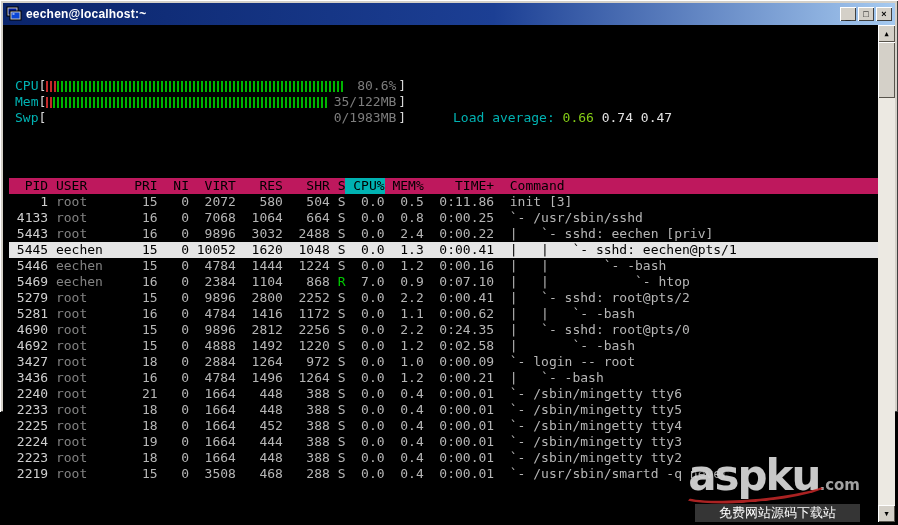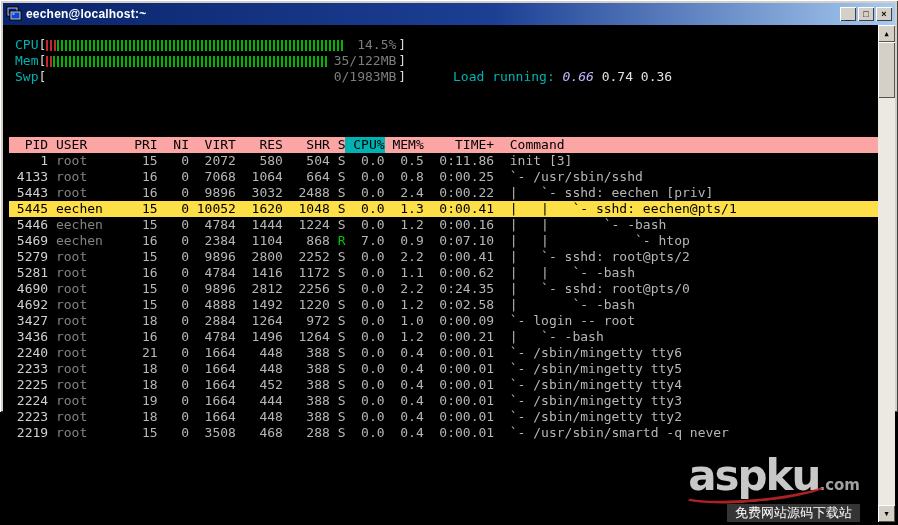--- a/index.html
+++ b/index.html
@@ -20,66 +20,66 @@
              box-shadow: inset 1px 1px 0 #fff, inset -1px -1px 0 #404040;
              display:flex; align-items:center; justify-content:center;
              font-family:"Liberation Sans",sans-serif; font-weight:bold;
              font-size:9px; color:#000; line-height:1; cursor:default; }
   .win-btn.min span { transform:translateY(3px); }
 
   
   .client { display:flex; height:497px; }
   .terminal { position:relative; flex:1; background:#000; color:#b6b6b6;
               font-size:13px; line-height:16px; overflow:hidden;
-              display:flex; flex-direction:column; padding-left:6px; }
+              display:flex; flex-direction:column; padding-left:6px;justify-content:center; }
 
   
   .top-section { display:flex; margin-top:12px; margin-bottom:20px; }
   .meters { width:444px; padding-left:6px; }
   .meter-row { height:16px; white-space:nowrap; }
   .m-label { color:#00b2b2; display:inline-block; width:3ch; }
   .m-br { color:#d8d8d8; }
   .m-track { display:inline-block; position:relative; width:352px; height:16px;
              vertical-align:top; }
   .m-fill { display:inline-block; height:11px; margin-top:3px; vertical-align:top;
             background:repeating-linear-gradient(90deg, currentColor 0 2px, transparent 2px 4px); }
   .m-fill.red { color:#c22a2a; }
   .m-fill.green { color:#00b400; }
   .m-val { position:absolute; right:2px; top:0; color:#7d7d7d; background:#000; padding-left:5px; }
   .stats { white-space:pre; }
   .stats div { height:16px; }
   .lbl { color:#00b2b2; }
   .val { color:#e2e2e2; }
-  .val-dim { color:#c4b5fd;font-style:italic; }
+  .val-dim { color:#84cc16; }
   .val-grn { color:#00c000; }
 
   
   .c { display:inline-block; white-space:pre; vertical-align:top; }
   .pid  { width:5ch; text-align:right; color:#cfcfcf; }
   .user { width:9ch; margin-left:1ch; text-align:left; }
   .pri  { width:4ch; text-align:right; }
   .ni   { width:4ch; text-align:right; }
   .virt { width:6ch; text-align:right; }
   .res  { width:6ch; text-align:right; }
   .shr  { width:6ch; text-align:right; }
   .s    { width:2ch; text-align:right; }
   .cpu  { width:5ch; text-align:right; }
   .mem  { width:5ch; text-align:right; }
   .time { width:9ch; text-align:right; }
   .cmd  { margin-left:2ch; text-align:left; }
 
-  .header-row { height:16px; background:#fca5a5; color:#000; white-space:nowrap; }
+  .header-row { height:16px; background:#be185d; color:#000; white-space:nowrap; }
   .header-row .c { color:#000; }
   .header-row .sorted { background:#00b2b2; }
 
   .rows { white-space:nowrap; }
   .prow { height:16px; }
   .prow .dim { color:#828282; }
   .prow .grn { color:#00c800; }
-  .prow.sel { background:#fde047; }
+  .prow.sel { background:#e5e5e5; }
   .prow.sel .c { color:#000 !important; }
 
   
   .scrollbar { width:17px; background:#ece9e2; display:flex; flex-direction:column; }
   .sb-btn { height:17px; background:#d4d0c8; flex:0 0 auto;
             box-shadow: inset 1px 1px 0 #fff, inset -1px -1px 0 #58544c;
             display:flex; align-items:center; justify-content:center;
             font-size:7px; color:#000; }
   .sb-track { flex:1; position:relative; }
   .sb-thumb { position:absolute; top:0; left:0; width:17px; height:56px; background:#d4d0c8;
@@ -90,21 +90,21 @@
                pointer-events:none; z-index:5; }
   .wm-brand { font-family:"DejaVu Sans",sans-serif; font-weight:bold; font-size:42px;
               line-height:38px; color:rgba(228,228,228,0.88); letter-spacing:-2px;
               text-shadow:1px 1px 2px rgba(0,0,0,0.6); position:relative; display:inline-block; }
   .wm-tld { font-size:15px; font-weight:bold; color:rgba(190,190,190,0.85); letter-spacing:0; }
   .wm-swoosh { position:absolute; left:-8px; bottom:2px; width:150px; height:26px;
                border:3px solid transparent; border-bottom-color:rgba(200,40,40,0.85);
                border-radius:50%; transform:rotate(-5deg); }
   .wm-band { margin-top:0; background:rgba(96,96,96,0.55); color:#fff;
              font-family:"DejaVu Sans",sans-serif; font-size:13px; line-height:18px;
-             padding:0 8px; display:inline-block; }
+             padding:0 24px; display:inline-block; }
 </style>
 </head>
 <body>
 
 <div class="window">
 
   <div class="titlebar">
     <svg class="win-icon" viewBox="0 0 16 16">
       <rect x="1" y="1" width="11" height="9" fill="#c8c8c8" stroke="#000" stroke-width="1"></rect>
       <rect x="2.5" y="2.5" width="8" height="6" fill="#001b9e"></rect>
@@ -122,26 +122,26 @@
     <span class="win-btn">
         <span>×</span>
       </span>
   </div>
 
   <div class="client">
     <div class="terminal">
 
       <div class="top-section">
         <div class="meters" id="meters">
-            <div class="meter-row"><span class="m-label">CPU</span><span class="m-br">[</span><span class="m-track"><span class="m-fill red" style="width: 3%;"></span><span class="m-fill green" style="width: 82%;"></span><span class="m-val">14.5%</span></span><span class="m-br">]</span></div>
+            <div class="meter-row"><span class="m-label">CPU</span><span class="m-br">[</span><span class="m-track"><span class="m-fill red" style="width: 3%;"></span><span class="m-fill green" style="width: 82%;"></span><span class="m-val">80.6%</span></span><span class="m-br">]</span></div>
             <div class="meter-row"><span class="m-label">Mem</span><span class="m-br">[</span><span class="m-track"><span class="m-fill red" style="width: 2%;"></span><span class="m-fill green" style="width: 84%;"></span><span class="m-val">35/122MB</span></span><span class="m-br">]</span></div>
             <div class="meter-row"><span class="m-label">Swp</span><span class="m-br">[</span><span class="m-track"><span class="m-fill red" style="width: 0%;"></span><span class="m-fill green" style="width: 0%;"></span><span class="m-val">0/1983MB</span></span><span class="m-br">]</span></div>
           </div>
         <div class="stats">
-          <div><span class="lbl">Load running: </span><span class="val-dim">0.66 </span><span class="val">0.74 </span><span class="val">0.36</span></div>
+          <div><span class="lbl">Load average: </span><span class="val-dim">0.66 </span><span class="val">0.74 </span><span class="val">0.47</span></div>
         </div>
       </div>
 
       <div class="header-row" id="header-row"><span class="c pid">PID</span><span class="c user">USER</span><span class="c pri">PRI</span><span class="c ni">NI</span><span class="c virt">VIRT</span><span class="c res">RES</span><span class="c shr">SHR</span><span class="c s">S</span><span class="c cpu sorted">CPU%</span><span class="c mem">MEM%</span><span class="c time">TIME+</span><span class="c cmd">Command</span></div>
       <div class="rows" id="rows">
           <div class="prow"><span class="c pid">1</span><span class="c user dim">root</span><span class="c pri">15</span><span class="c ni">0</span><span class="c virt">2072</span><span class="c res">580</span><span class="c shr">504</span><span class="c s">S</span><span class="c cpu">0.0</span><span class="c mem">0.5</span><span class="c time">0:11.86</span><span class="c cmd">init [3]</span></div>
           <div class="prow"><span class="c pid">4133</span><span class="c user dim">root</span><span class="c pri">16</span><span class="c ni">0</span><span class="c virt">7068</span><span class="c res">1064</span><span class="c shr">664</span><span class="c s">S</span><span class="c cpu">0.0</span><span class="c mem">0.8</span><span class="c time">0:00.25</span><span class="c cmd">`- /usr/sbin/sshd</span></div>
           <div class="prow"><span class="c pid">5443</span><span class="c user dim">root</span><span class="c pri">16</span><span class="c ni">0</span><span class="c virt">9896</span><span class="c res">3032</span><span class="c shr">2488</span><span class="c s">S</span><span class="c cpu">0.0</span><span class="c mem">2.4</span><span class="c time">0:00.22</span><span class="c cmd">|   `- sshd: eechen [priv]</span></div>
           <div class="prow sel"><span class="c pid">5445</span><span class="c user dim">eechen</span><span class="c pri">15</span><span class="c ni">0</span><span class="c virt">10052</span><span class="c res">1620</span><span class="c shr">1048</span><span class="c s">S</span><span class="c cpu">0.0</span><span class="c mem">1.3</span><span class="c time">0:00.41</span><span class="c cmd">|   |   `- sshd: eechen@pts/1</span></div>
           <div class="prow"><span class="c pid">5446</span><span class="c user dim">eechen</span><span class="c pri">15</span><span class="c ni">0</span><span class="c virt">4784</span><span class="c res">1444</span><span class="c shr">1224</span><span class="c s">S</span><span class="c cpu">0.0</span><span class="c mem">1.2</span><span class="c time">0:00.16</span><span class="c cmd">|   |       `- -bash</span></div>

